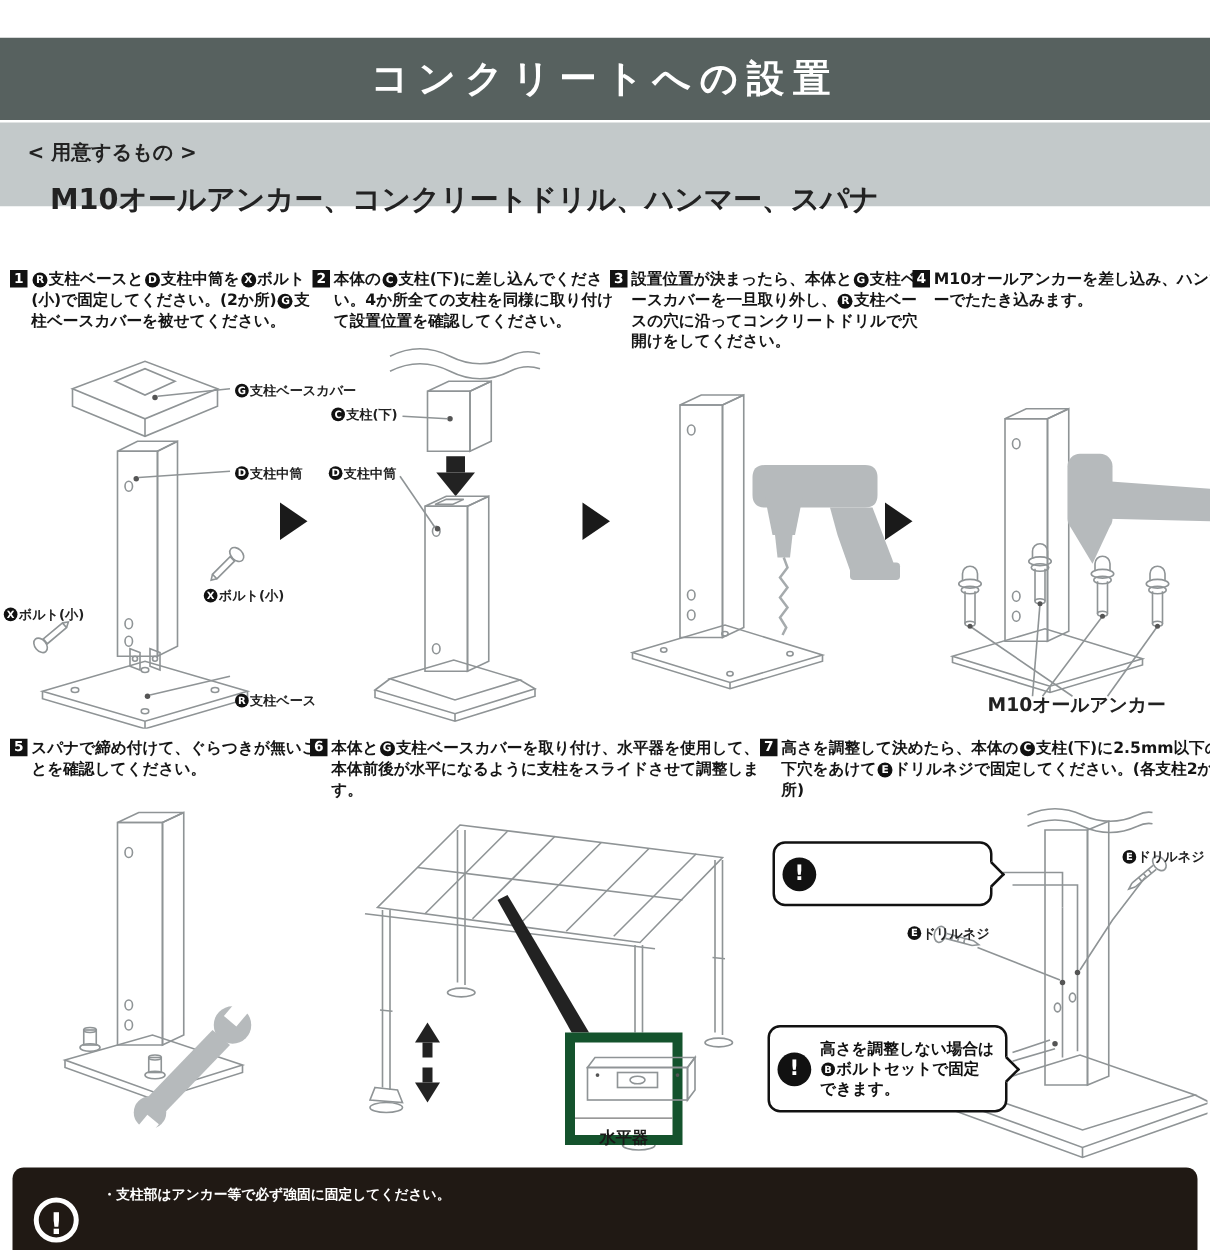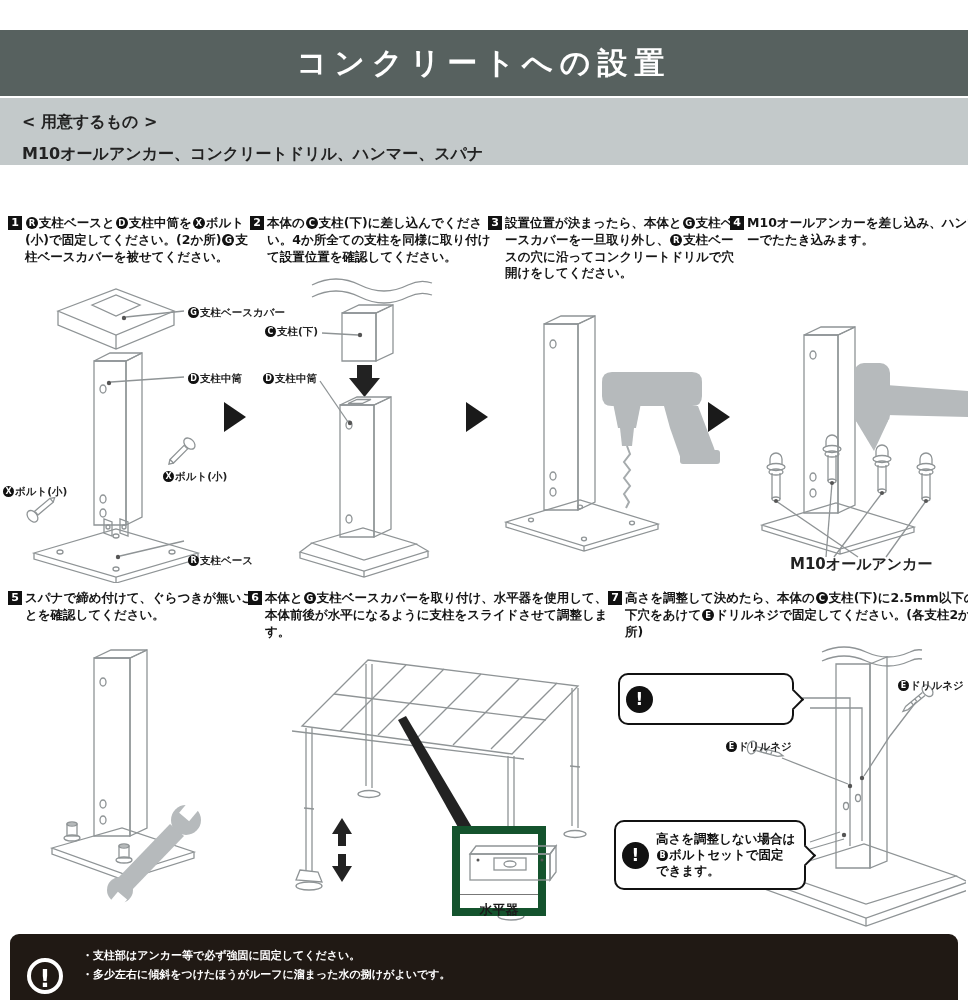--- a/index.html
+++ b/index.html
@@ -9,21 +9,21 @@
     color:#1a1a1a;
     margin-top:30px;
   }
   
   #header-bar { position:absolute; left:0; top:0; width:968px; height:66px;
     background:#57615f; display:flex; align-items:center; justify-content:center; }
   #header-bar .title { color:#ffffff; font-size:30px; font-weight:bold; letter-spacing:7px; }
   
   #subheader { position:absolute; left:0; top:68px; width:968px; height:67px; background:#c3c9ca; }
   #subheader .heading { position:absolute; left:22px; top:14px; font-size:16px; font-weight:bold; color:#222; }
-  #subheader .items  { position:absolute; left:22px; top:46px; font-size:16px; font-weight:bold; color:#222; }
+  #subheader .items  { position:absolute; left:40px; top:46px; font-size:23px; font-weight:bold; color:#222; }
   
   .step { position:absolute; font-size:12.5px; font-weight:bold; line-height:1.34; color:#151515; padding-left:17px; }
   .stepnum { position:absolute; left:0; top:1px; width:14px; height:14px; background:#111;
     color:#fff; font-size:11px; line-height:14px; text-align:center; font-weight:bold; }
   
   .circ { display:inline-block; width:12px; height:12px; line-height:12px; background:#111; color:#fff;
     border-radius:50%; font-size:8.5px; text-align:center; vertical-align:1px; margin:0 1px; font-weight:bold; }
   .dlabel .circ, .callout .circ { width:11px; height:11px; line-height:11px; font-size:8px; }
   
   .dlabel { position:absolute; font-size:10.5px; font-weight:bold; white-space:nowrap; color:#222; }
@@ -407,18 +407,17 @@
   <div class="callout" style="left:614px;top:790px;width:192px;height:70px">
     <div class="alert">!</div>
     <div class="ctext">高さを調整しない場合は<span class="circ">B</span>ボルトセットで固定できます。</div>
   </div>
   <div class="tail" style="left:798px;top:818px"></div>
 
   <div id="footer-warning">
     <div class="w-icon">!</div>
     <div class="w-text">
       <div>・支柱部はアンカー等で必ず強固に固定してください。</div>
-      <div>・多少左右に傾斜をつけたほうがルーフに溜まった水の捌けがよいです。</div>
     </div>
   </div>
   <div id="bottom-strip"></div>
 
 </div>
 
 </body></html>

